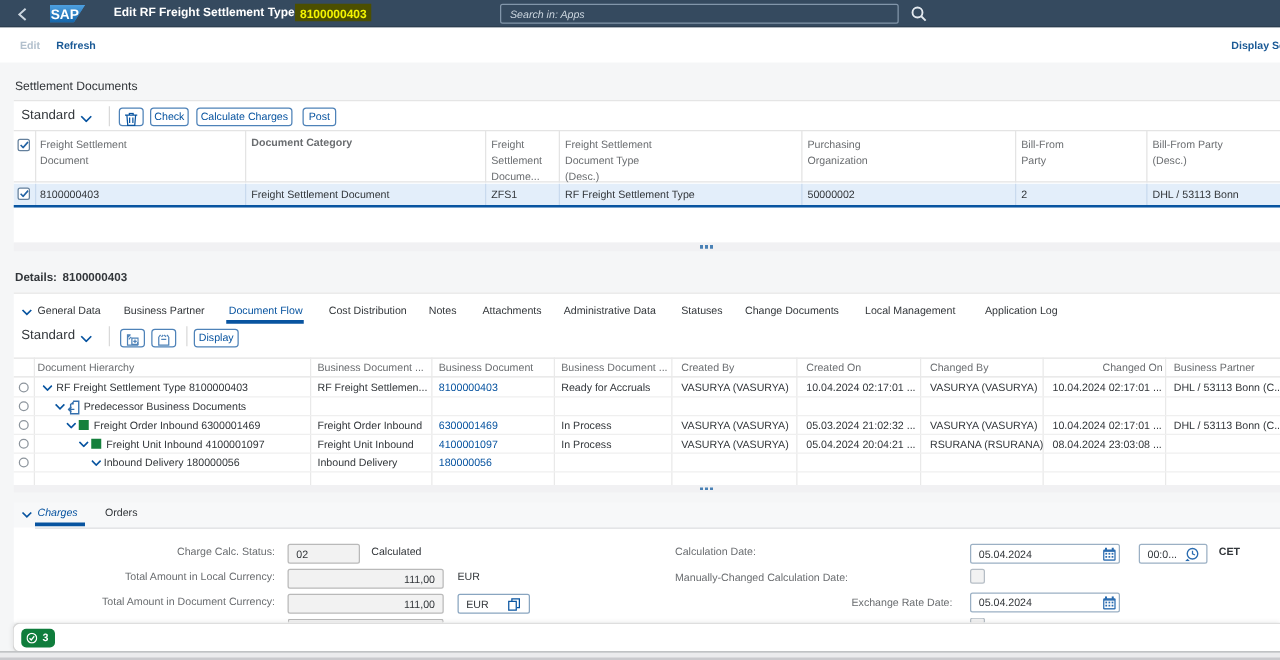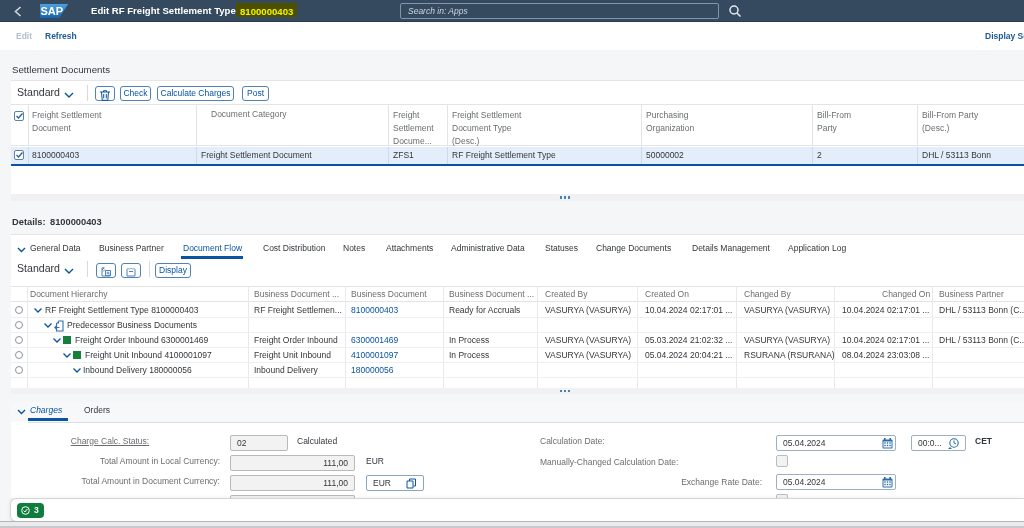--- a/index.html
+++ b/index.html
@@ -69,21 +69,21 @@
 <div class="a" style="left:447px;top:104px;width:1px;height:42px;background:#e4e4e4;"></div>
 <div class="a" style="left:641px;top:104px;width:1px;height:42px;background:#e4e4e4;"></div>
 <div class="a" style="left:812px;top:104px;width:1px;height:42px;background:#e4e4e4;"></div>
 <div class="a" style="left:917px;top:104px;width:1px;height:42px;background:#e4e4e4;"></div>
 
 <div class="a" style="left:14px;top:111px;width:10px;height:10px;border:1px solid #64809c;border-radius:2px;background:#fff;"></div>
 <svg class="a" style="left:16px;top:113px;" width="7" height="6" viewBox="0 0 7 6">
     <path d="M0.5 3 L2.5 5 L6.5 0.5" stroke="#2262a3" stroke-width="1.3" fill="none"></path>
   </svg>
 <div class="a lbl" style="left:32px;top:109px;line-height:13px;">Freight Settlement<br>Document</div>
-<div class="a lbl" style="left:211px;top:109px;">Document Category</div>
+<div class="a lbl" style="left:201px;top:109px;font-weight:bold;">Document Category</div>
 <div class="a lbl" style="left:393px;top:109px;line-height:13px;">Freight<br>Settlement<br>Docume...</div>
 <div class="a lbl" style="left:452px;top:109px;line-height:13px;">Freight Settlement<br>Document Type<br>(Desc.)</div>
 <div class="a lbl" style="left:646px;top:109px;line-height:13px;">Purchasing<br>Organization</div>
 <div class="a lbl" style="left:817px;top:109px;line-height:13px;">Bill-From<br>Party</div>
 <div class="a lbl" style="left:922px;top:109px;line-height:13px;">Bill-From Party<br>(Desc.)</div>
 
 <div class="a" style="left:11px;top:147px;width:1013px;height:19px;background:#e3eefa;border-bottom:2px solid #0854a0;"></div>
 <div class="a" style="left:14px;top:150px;width:10px;height:10px;border:1px solid #64809c;border-radius:2px;background:#fff;"></div>
 <svg class="a" style="left:16px;top:152px;" width="7" height="6" viewBox="0 0 7 6">
     <path d="M0.5 3 L2.5 5 L6.5 0.5" stroke="#2262a3" stroke-width="1.3" fill="none"></path>
@@ -117,21 +117,21 @@
 <div class="a" style="left:30px;top:243px;font-size:8.5px;">General Data</div>
 <div class="a" style="left:99px;top:243px;font-size:8.5px;">Business Partner</div>
 <div class="a" style="left:183px;top:243px;font-size:8.5px;color:#0854a0;">Document Flow</div>
 <div class="a" style="left:181px;top:256px;width:62px;height:3px;background:#0854a0;"></div>
 <div class="a" style="left:263px;top:243px;font-size:8.5px;">Cost Distribution</div>
 <div class="a" style="left:343px;top:243px;font-size:8.5px;">Notes</div>
 <div class="a" style="left:386px;top:243px;font-size:8.5px;">Attachments</div>
 <div class="a" style="left:451px;top:243px;font-size:8.5px;">Administrative Data</div>
 <div class="a" style="left:545px;top:243px;font-size:8.5px;">Statuses</div>
 <div class="a" style="left:596px;top:243px;font-size:8.5px;">Change Documents</div>
-<div class="a" style="left:692px;top:243px;font-size:8.5px;">Details Management</div>
+<div class="a" style="left:692px;top:243px;font-size:8.5px;">Local Management</div>
 <div class="a" style="left:788px;top:243px;font-size:8.5px;">Application Log</div>
 
 <div class="a" style="left:17px;top:262px;font-size:10.6px;color:#32363a;">Standard</div>
 <svg class="a" style="left:64px;top:268px;" width="10" height="6" viewBox="0 0 10 6">
     <path d="M1 1 L5 5 L9 1" stroke="#0854a0" stroke-width="1.4" fill="none"></path>
   </svg>
 <div class="a" style="left:87px;top:261px;width:1px;height:16px;background:#d9d9d9;"></div>
 <div class="btn" style="left:96px;top:263px;width:20px;height:15px;">
   <svg style="margin:3px auto 0;" width="10" height="10" viewBox="0 0 10 10">
       <path d="M3.5 0.8 H1 V9 H9.2 V6.5 M1 3 L3 1 M2 4.5 L4 2.5" stroke="#4e82b8" stroke-width="1" fill="none"></path>
@@ -243,21 +243,21 @@
 <div class="a" style="left:11px;top:402px;width:1013px;height:20px;background:#f7f8f9;"></div>
 <div class="a" style="left:11px;top:422px;width:1013px;height:76px;background:#fff;"></div>
 <svg class="a" style="left:17px;top:409px;" width="9" height="6" viewBox="0 0 9 6">
     <path d="M1 1 L4.5 4.5 L8 1" stroke="#0854a0" stroke-width="1.4" fill="none"></path>
   </svg>
 <div class="a" style="left:30px;top:405px;font-size:8.5px;color:#0854a0;font-style:italic;">Charges</div>
 <div class="a" style="left:28px;top:418px;width:40px;height:3px;background:#0854a0;"></div>
 <div class="a" style="left:84px;top:405px;font-size:8.5px;">Orders</div>
 <div class="a" style="left:28px;top:421.5px;width:996px;height:1px;background:#dcdddf;"></div>
 
-<div class="a lbl" style="left:0;top:436px;width:220px;text-align:center;text-decoration:underline;">Charge Calc. Status:</div>
+<div class="a lbl" style="left:0;top:436px;width:220px;text-align:right;">Charge Calc. Status:</div>
 <div class="a" style="left:230px;top:435px;width:58px;height:16px;border:1px solid #b9b9b9;border-radius:2px;background:#f2f2f2;font-size:8.5px;padding:2px 0 0 6px;">02</div>
 <div class="a" style="left:297px;top:436px;font-size:8.5px;">Calculated</div>
 
 <div class="a lbl" style="left:0;top:456px;width:220px;text-align:right;">Total Amount in Local Currency:</div>
 <div class="a" style="left:230px;top:455px;width:125px;height:16px;border:1px solid #b9b9b9;border-radius:2px;background:#f2f2f2;font-size:8.5px;padding:2px 6px 0 0;text-align:right;">111,00</div>
 <div class="a" style="left:366px;top:456px;font-size:8.5px;">EUR</div>
 
 <div class="a lbl" style="left:0;top:476px;width:220px;text-align:right;">Total Amount in Document Currency:</div>
 <div class="a" style="left:230px;top:475px;width:125px;height:16px;border:1px solid #b9b9b9;border-radius:2px;background:#f2f2f2;font-size:8.5px;padding:2px 6px 0 0;text-align:right;">111,00</div>
 <div class="a" style="left:366px;top:475px;width:58px;height:16px;border:1px solid #89a5c0;border-radius:2px;background:#fff;font-size:8.5px;padding:2px 0 0 6px;">EUR</div>

